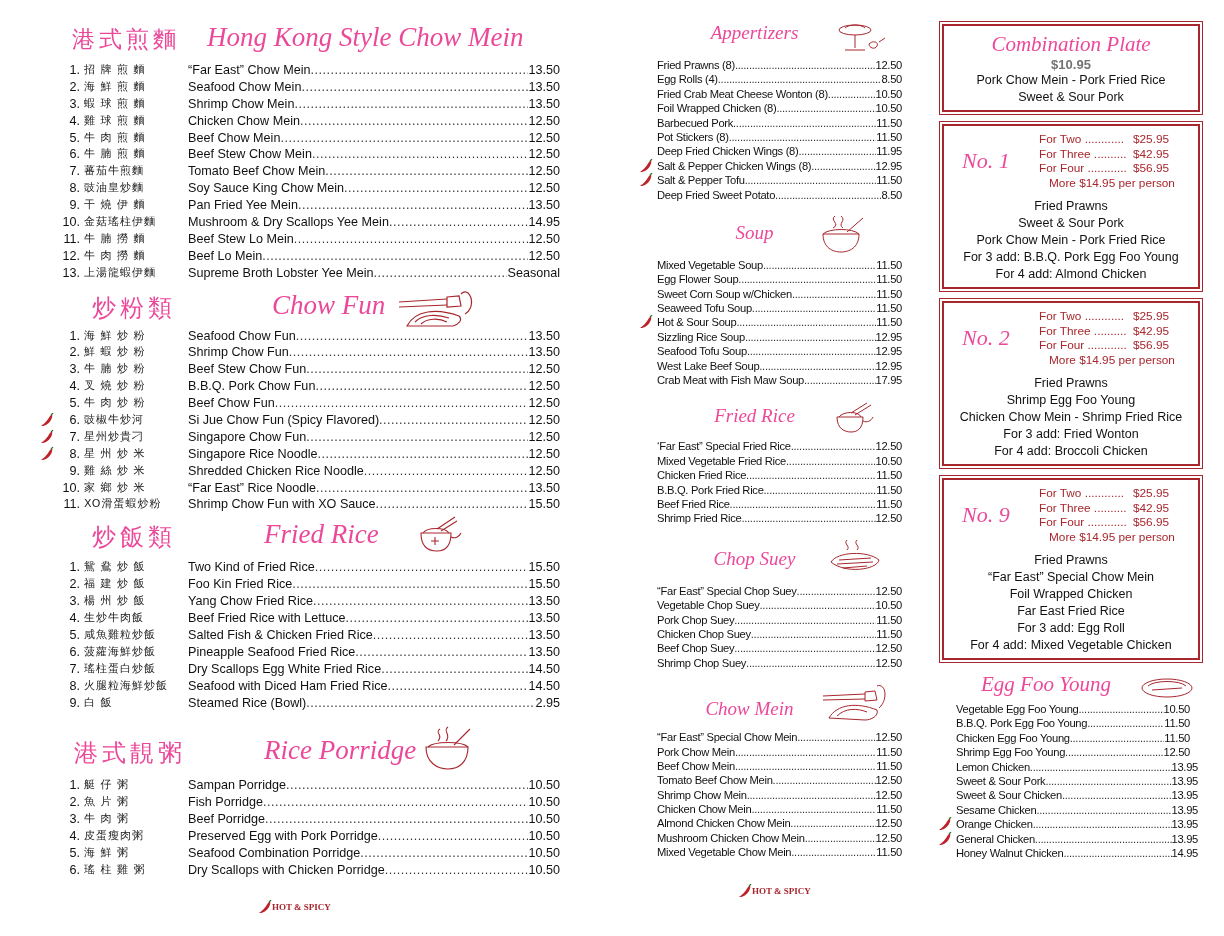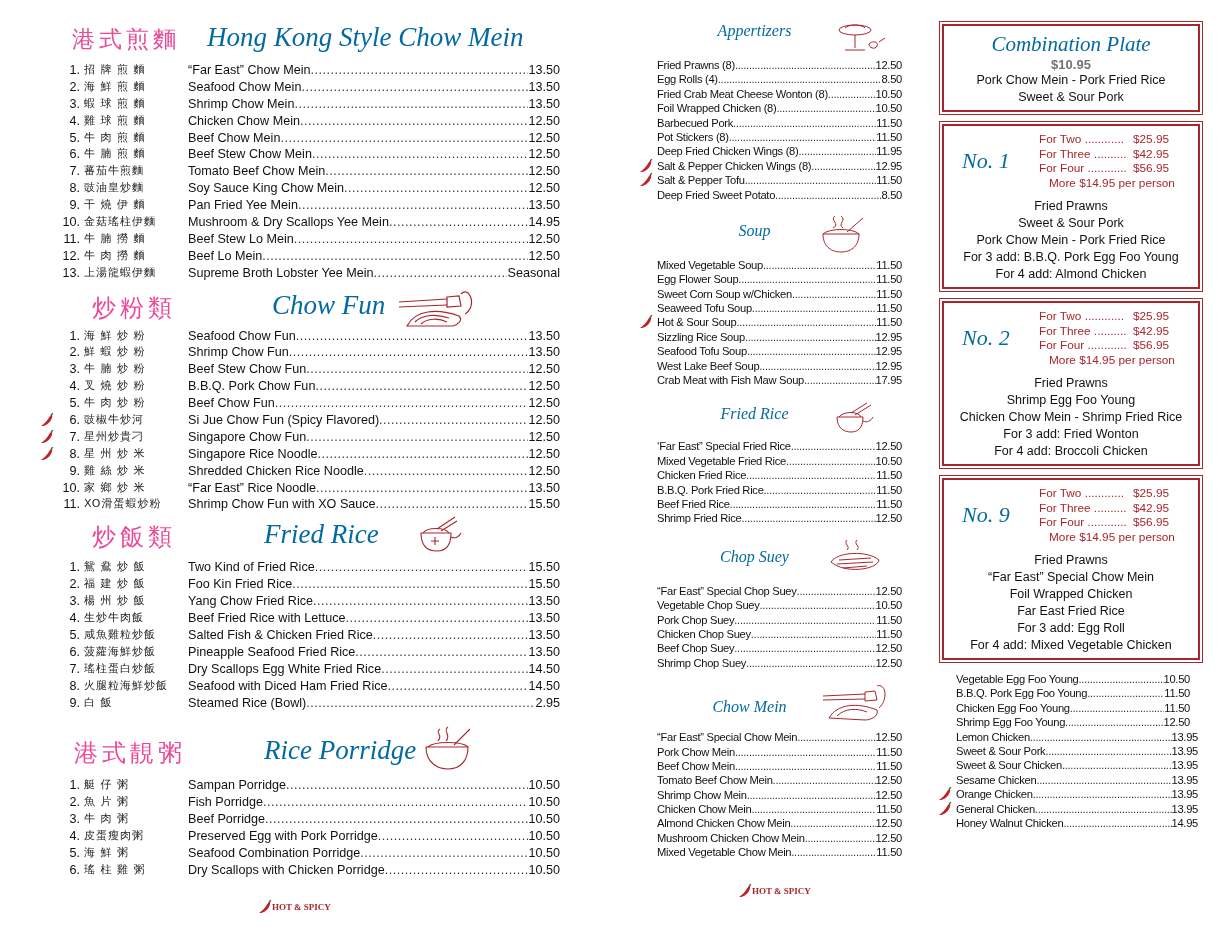--- a/index.html
+++ b/index.html
@@ -1,18 +1,18 @@
 <!DOCTYPE html>
 <html><head>
 <meta charset="utf-8">
 <style>
   * { box-sizing: border-box; margin: 0; padding: 0; }
   html, body { width: 1224px; height: 936px; background: #ffffff; overflow: hidden; }
   body { position: relative; font-family: "Liberation Sans", sans-serif; color: #111; }
-  .script { font-family: "Liberation Serif", serif; font-style: italic; color: #0369a1; }
+  .script { font-family: "Liberation Serif", serif; font-style: italic; color: #ec4899; }
   .cjk { font-family: Liberation Sans, sans-serif; color: #ec4899; letter-spacing: 4px; }
 
   
   #left { position: absolute; left: 62px; top: 18px; width: 498px; }
   .sec-head { position: relative; height: 40px; }
   .sec-head .zh { position: absolute; top: 4px; font-size: 24px; }
   .sec-head .en { position: absolute; top: 2px; font-size: 27px; white-space: nowrap; }
   .sec-head .art { position: absolute; }
 
   .lrow { position: relative; height: 16.9px; font-size: 12.6px; line-height: 16.9px; display: flex; white-space: nowrap; }
@@ -20,21 +20,21 @@
   .lrow .zhn { width: 104px; flex: none; font-family: "DejaVu Sans", sans-serif; font-size: 11px; color: #222; letter-spacing: 1px; overflow: hidden; }
   .lrow .name { flex: none; }
   .lrow .dots { flex: 1; overflow: hidden; color: #333; letter-spacing: 0.5px; }
   .lrow .dots::before { content: "........................................................................................................................................................................................."; }
   .lrow .price { flex: none; text-align: right; }
   .chili { position: absolute; width: 14px; height: 14px; }
 
   
   #mid { position: absolute; left: 657px; top: 20px; width: 245px; }
   .mhead { position: relative; height: 34px; text-align: center; }
-  .mhead .en { font-size: 16px; display: inline-block; margin-top: 2px; }
+  .mhead .en { font-size: 19px; display: inline-block; margin-top: 2px; }
   .mhead .art { position: absolute; }
   .mrow { position: relative; height: 14.4px; font-size: 11.2px; line-height: 14.4px; display: flex; white-space: nowrap; letter-spacing: -0.3px; }
   .mrow .name { flex: none; }
   .mrow .dots { flex: 1; overflow: hidden; color: #333; }
   .mrow .dots::before { content: "................................................................................................................................"; }
   .mrow .price { flex: none; }
 
   
   #right { position: absolute; left: 942px; top: 24px; width: 258px; }
   .box { border: 2px solid #a8262d; outline: 1px solid #a8262d; outline-offset: 2px; position: relative; margin-bottom: 12px; }
@@ -779,20 +779,29 @@
           <div>Fried Prawns</div>
           <div>“Far East” Special Chow Mein</div>
           <div>Foil Wrapped Chicken</div>
           <div>Far East Fried Rice</div>
           <div>For 3 add: Egg Roll</div>
           <div>For 4 add: Mixed Vegetable Chicken</div>
         </div>
       </div>
     </div>
 
+  <div class="rhead" style="height:30px;">
+    <span class="en script" style="margin-left:-50px;">Egg Foo Young</span>
+    <svg class="art" style="left:198px;top:2px;" width="54" height="26" viewBox="0 0 54 26">
+      <g fill="none" stroke="#a8262d" stroke-width="1">
+        <ellipse cx="27" cy="14" rx="25" ry="9"></ellipse>
+        <path d="M8 12 C14 6 40 6 46 12 M12 16 L42 14"></path>
+      </g>
+    </svg>
+  </div>
   <div id="efy-list" style="margin-left:14px;margin-right:10px;">
       <div class="mrow">
         <span class="name">Vegetable Egg Foo Young</span>
         <span class="dots"></span>
         <span class="price">10.50</span>
       </div>
       <div class="mrow">
         <span class="name">B.B.Q. Pork Egg Foo Young</span>
         <span class="dots"></span>
         <span class="price">11.50</span>

